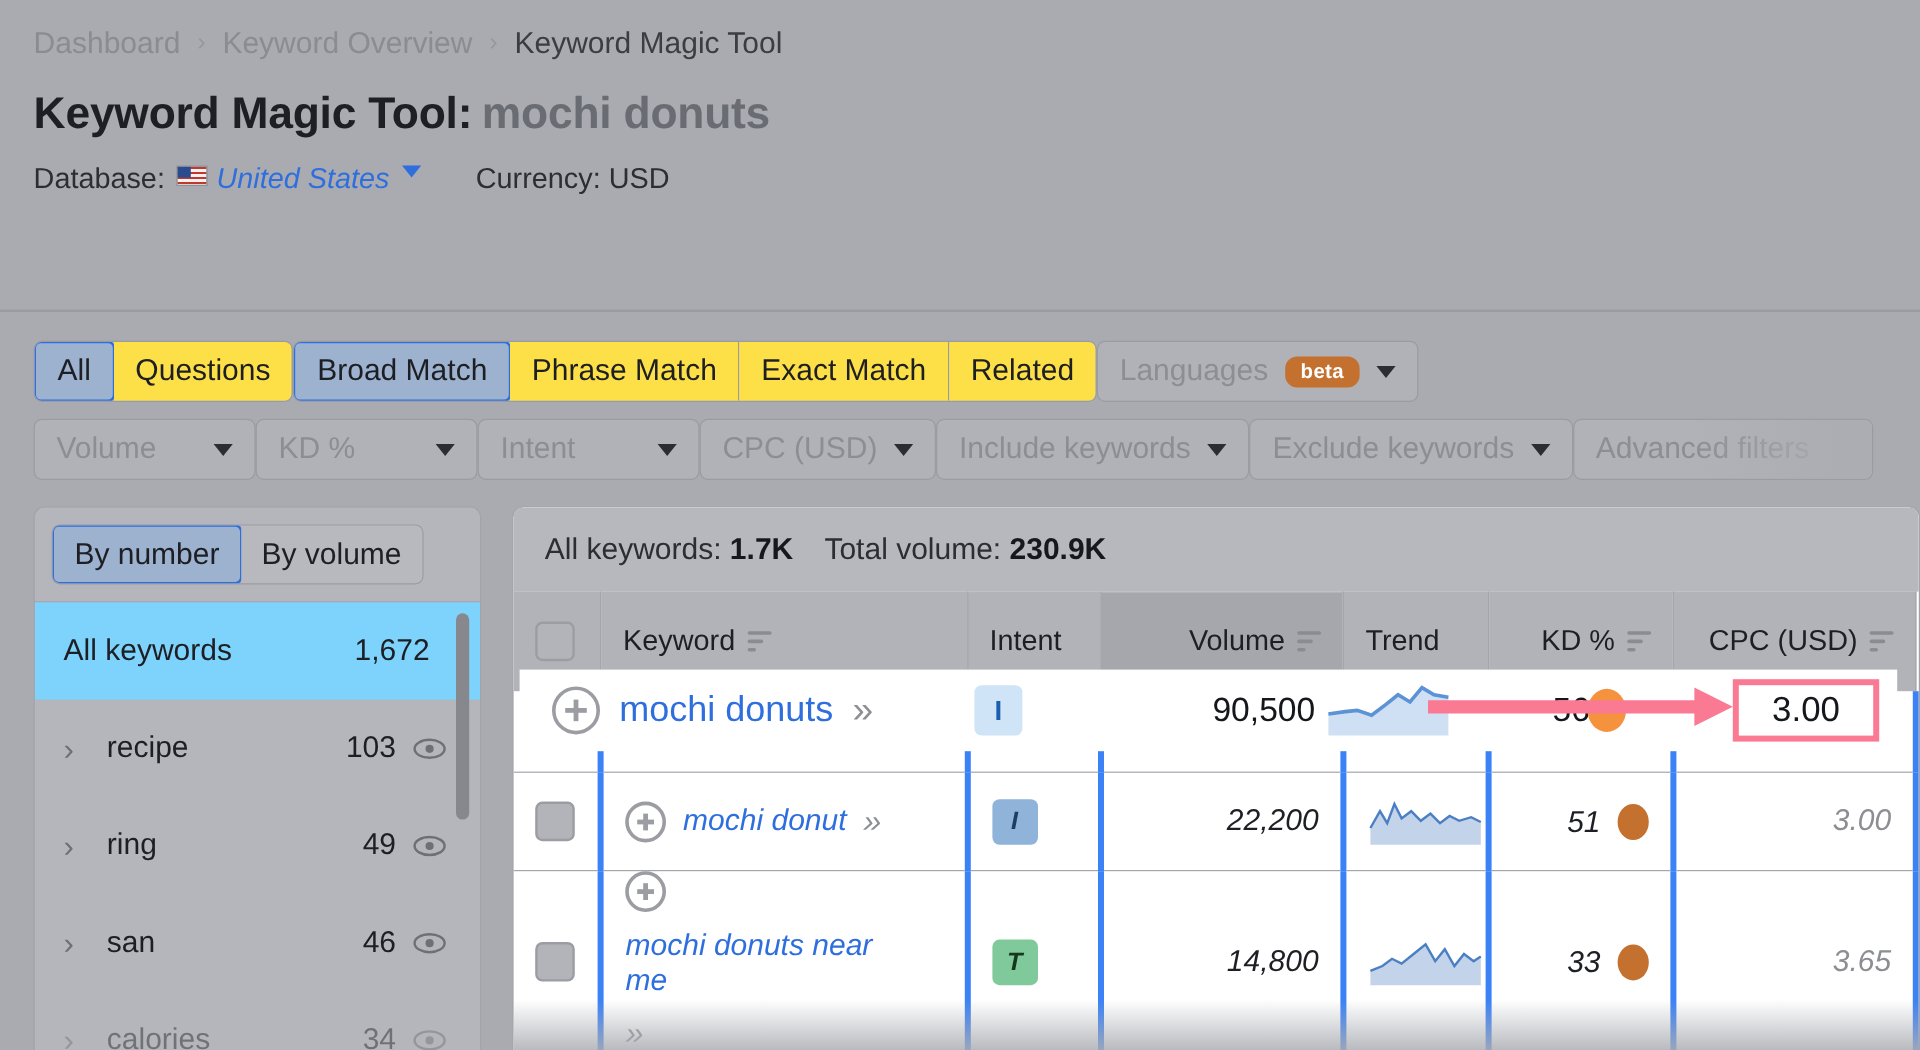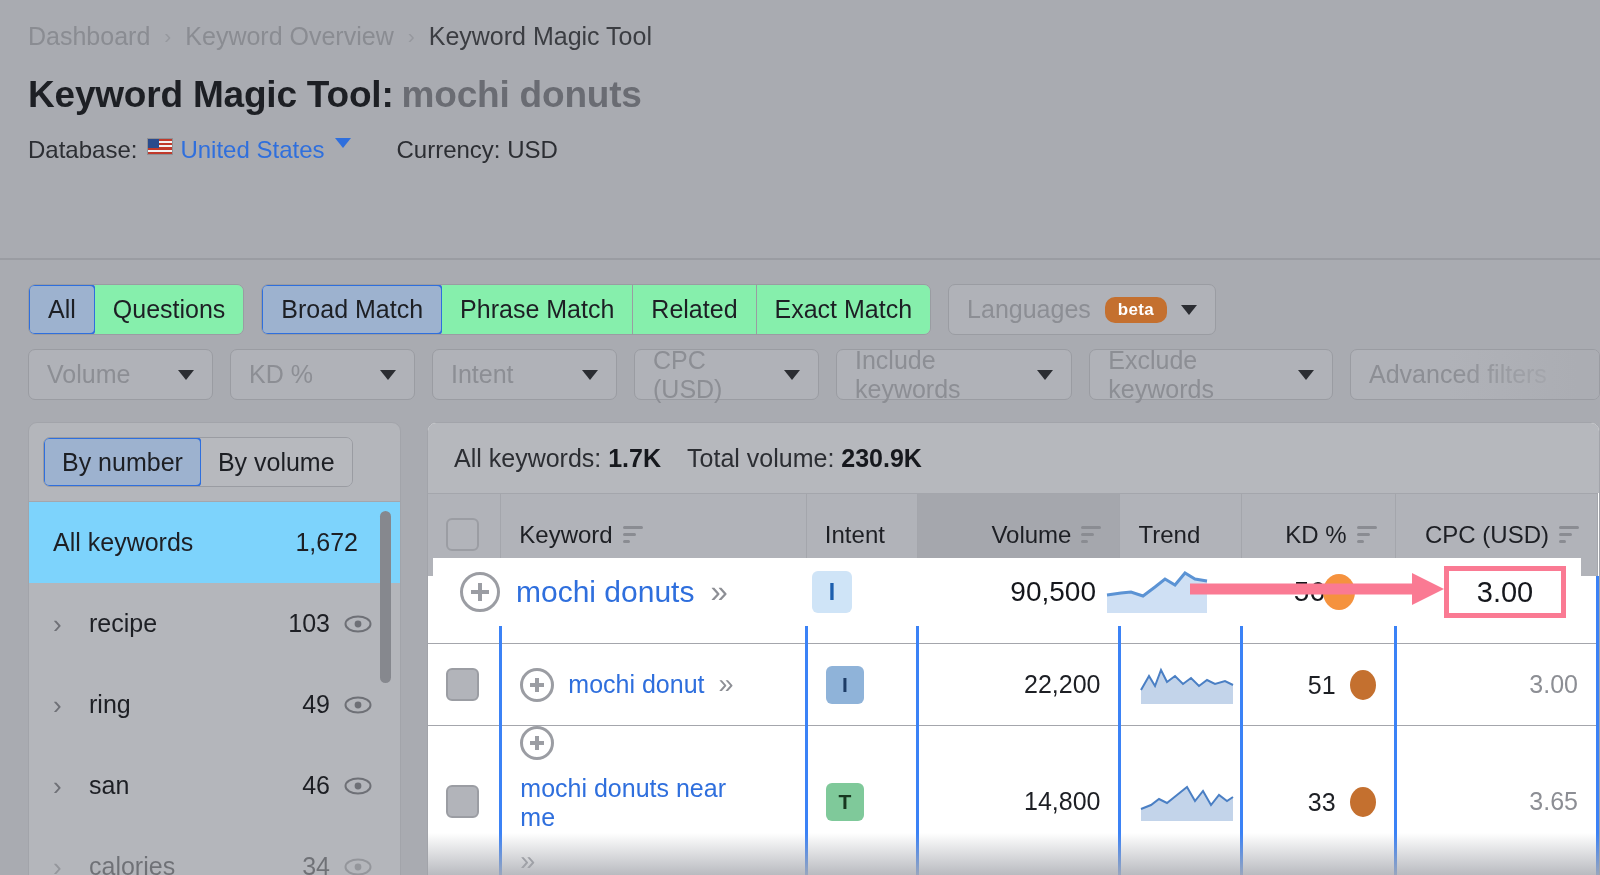--- a/index.html
+++ b/index.html
@@ -49,50 +49,50 @@
     margin: 0 7px 0 10px; position: relative; top: 2px;
     background:
       repeating-linear-gradient(to bottom,
         #c0392b 0px, #c0392b 2.1px, #f2f2f2 2.1px, #f2f2f2 4.2px);
     border: 1px solid #8f9095;
   }
   .flag::after {
     content: ""; position: absolute; left: 0; top: 0;
     width: 11px; height: 9px; background: #2a4b8d;
   }
-  .dbvalue { color: #2f6fdd; }
+  .dbvalue { color: #2f6fdd; font-style: italic; }
   .chev {
     display: inline-block; margin-left: 10px;
     width: 0; height: 0;
     border-left: 8px solid transparent;
     border-right: 8px solid transparent;
     border-top: 10px solid #2f6fdd;
     position: relative; top: 2px;
   }
   .currency { margin-left: 46px; color: #2c2e33; }
 
   
   .filters { padding: 24px 0 0 28px; }
-  .filter-row { display: flex; align-items: flex-end; gap: 17px; }
+  .filter-row { display: flex; align-items: flex-end; }
   .filter-row + .filter-row { margin-top: 14px; }
 
   .seg {
     display: inline-flex;
     border: 1px solid #9a9ca2;
     border-radius: 7px;
     background: #b4b6bb;
     overflow: hidden;
     height: 51px;
   }
   .seg .opt {
     display: flex; align-items: center; justify-content: center;
     padding: 0 18px;
     font-size: 25px; color: #1d1f24;
     border-right: 1px solid #9a9ca2;
-    background: #86efac;
+    background: #fde047;
   }
   .seg .opt:last-child { border-right: none; }
   .seg .opt.active {
     background: #9db2cf;
     border: 2px solid #2f6fdd;
     border-radius: 6px;
     margin: -1px;
   }
 
   .pill {
@@ -230,24 +230,25 @@
   .sorticon i {
     display: block; height: 3px; background: #8a8c92; border-radius: 2px;
     margin-bottom: 4px;
   }
   .sorticon i:nth-child(1){ width: 20px; }
   .sorticon i:nth-child(2){ width: 13px; }
   .sorticon i:nth-child(3){ width: 7px; margin-bottom: 0;}
 
   table.kw td {
     border-bottom: 1px solid #a4a6ac;
-    border-right: 3px solid #3b82f6;
+    border-right: 5px solid #3b82f6;
     font-size: 25px; color: #1d1f24;
     padding: 0 18px;
     vertical-align: middle;
+    font-style: italic;
   }
   table.kw td.num { text-align: right; }
   table.kw td.cpc { color: #8c8e94; }
 
   tr.row { height: 82px; }
   tr.row.tall { height: 108px; }
 
   .cbox {
     width: 33px; height: 33px;
     border: 2px solid #9b9da3; border-radius: 6px;
@@ -357,22 +358,22 @@
 
     <div class="filter-row">
       <div class="seg">
         <div class="opt active">All</div>
         <div class="opt">Questions</div>
       </div>
 
       <div class="seg">
         <div class="opt active">Broad Match</div>
         <div class="opt">Phrase Match</div>
+        <div class="opt">Exact Match</div>
         <div class="opt">Related</div>
-        <div class="opt">Exact Match</div>
       </div>
 
       <div class="pill">
         <span>Languages</span>
         <span class="badge-beta">beta</span>
         <span class="caret"></span>
       </div>
     </div>
 
     <div class="filter-row">

